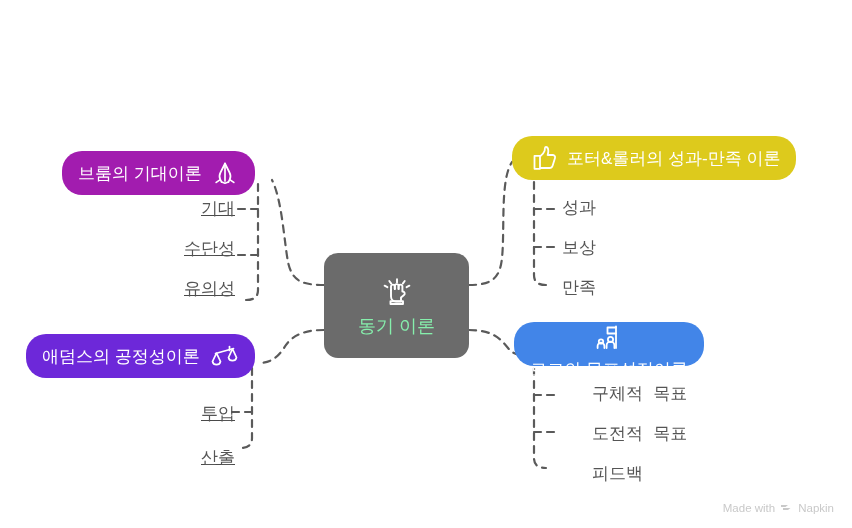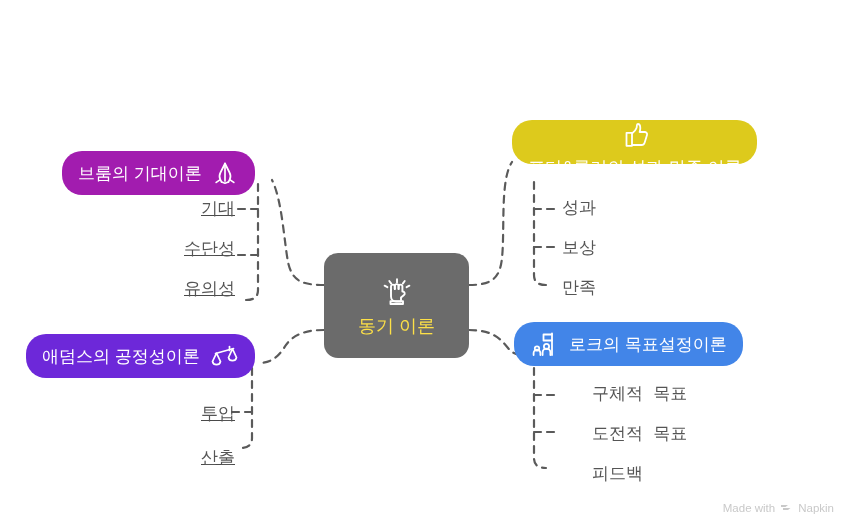--- a/index.html
+++ b/index.html
@@ -56,21 +56,21 @@
     top: 253px;
     width: 145px;
     height: 105px;
     background: #6b6b6b;
     border-radius: 14px;
     flex-direction: column;
     justify-content: center;
     gap: 7px;
   }
   #center-node .node-label {
-    color: #fde047;
+    color: #86efac;
     font-size: 18px;
   }
 
   
   .branch {
     border-radius: 20px;
     height: 44px;
     padding: 0 16px;
     gap: 9px;
   }
@@ -85,28 +85,29 @@
     flex-direction: row;
   }
   #node-adams {
     left: 26px;
     top: 334px;
     background: #6d28d9;
     flex-direction: row;
   }
   #node-porter {
     left: 512px;
-    top: 120px;
+    top: 136px;
     background: #ddca1c;
-    flex-direction: column;
+    flex-direction: row;
   }
   #node-locke {
     left: 514px;
     top: 322px;
     background: #4285e8;
+    flex-direction: column;
   }
 
   
   .subs {
     position: absolute;
     display: flex;
     flex-direction: column;
   }
   .subs.right-align {
     align-items: flex-end;

